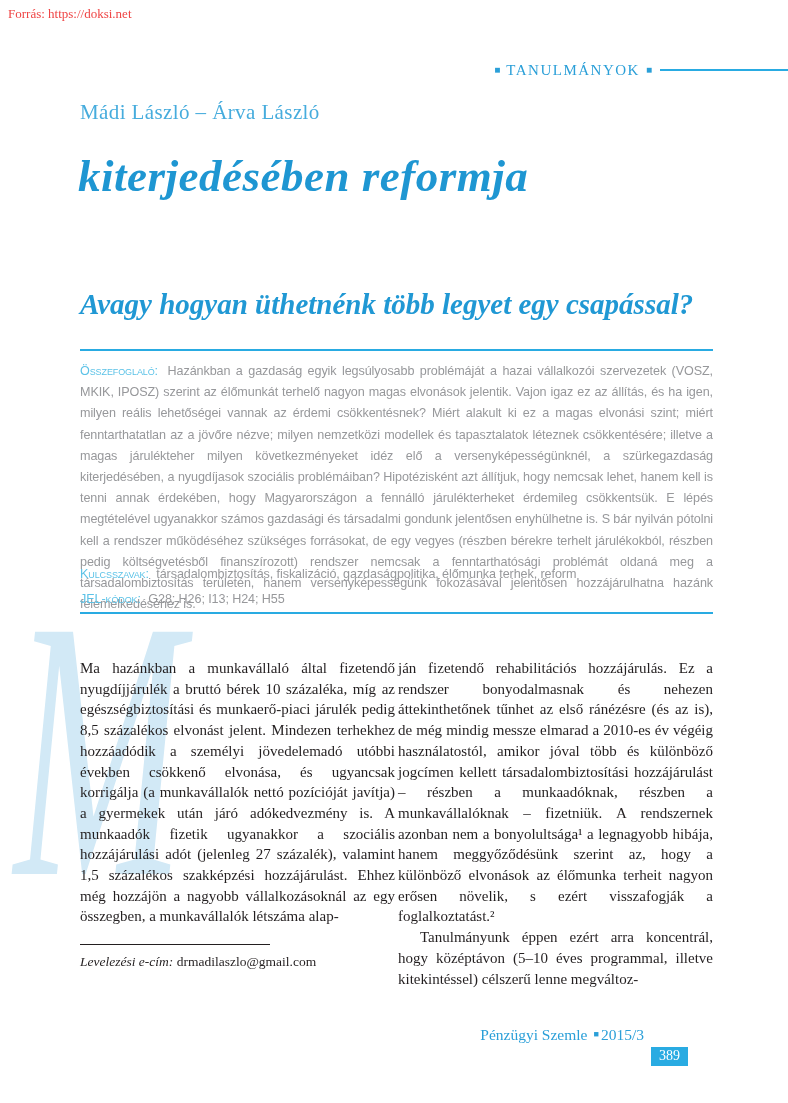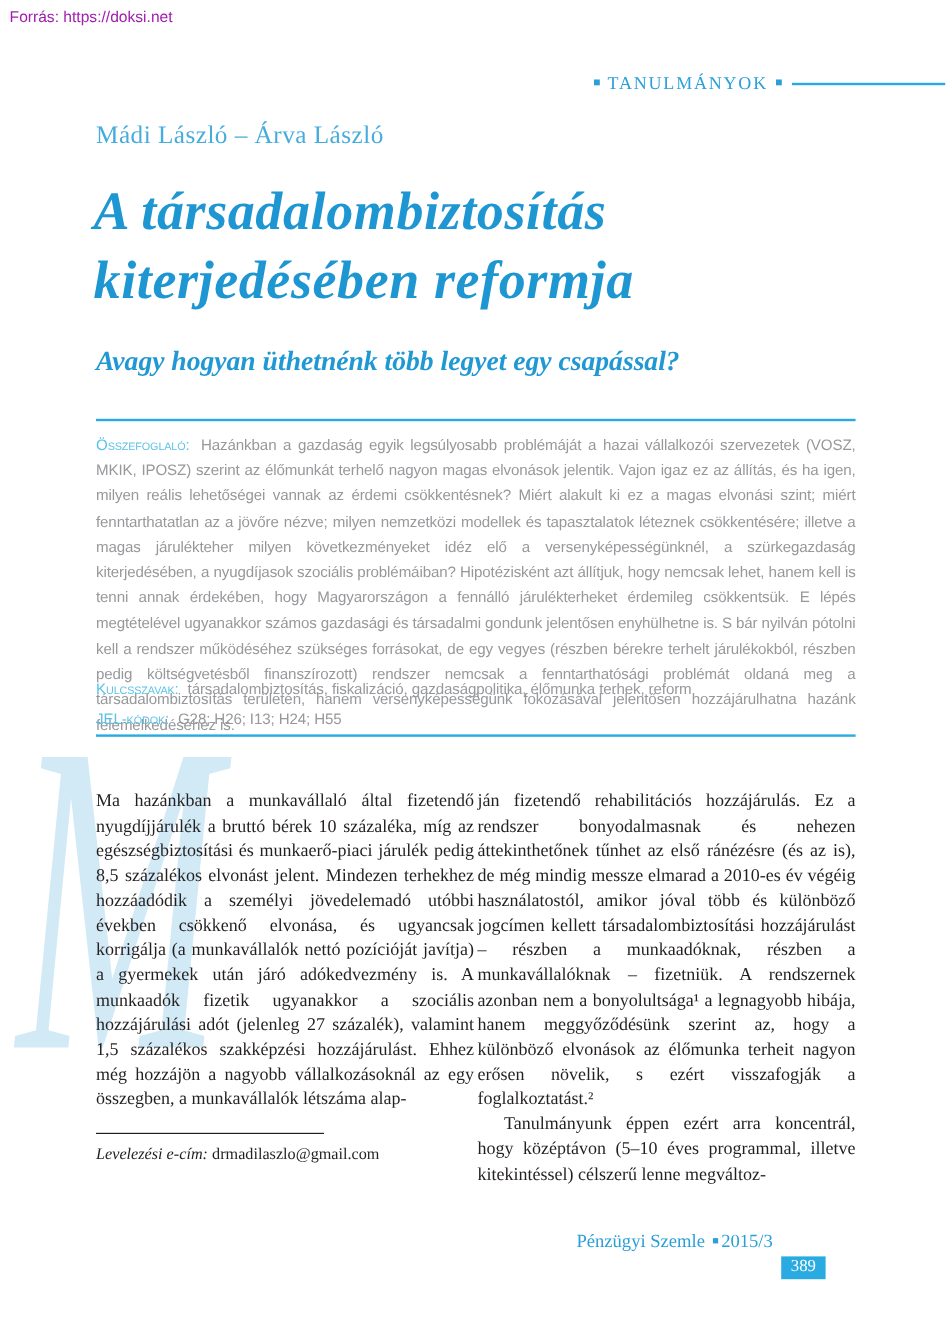--- a/index.html
+++ b/index.html
@@ -7,23 +7,23 @@
     position: relative;
     width: 788px;
     height: 1103px;
     background: #ffffff;
     overflow: hidden;
     font-family: "Liberation Serif", serif;
   }
   .source-note {
     position: absolute;
     left: 8px; top: 6px;
-    font-family: Liberation Sans, sans-serif;
+    font-family: Liberation Serif, serif;
     font-size: 13px;
-    color: #a21caf;
+    color: #ef4444;
   }
   
   .section-header {
     position: absolute;
     left: 0; right: 0; top: 61px;
     height: 18px;
     display: flex;
     justify-content: flex-end;
     align-items: center;
   }
@@ -62,21 +62,21 @@
     font-style: italic;
     font-weight: 600;
     letter-spacing: 0.5px;
   }
   .article-title span { display: block; }
   .article-subtitle {
     position: absolute;
     left: 80px; top: 288px;
     margin: 0;
     color: #2098d4;
-    font-size: 23px;
+    font-size: 29px;
     font-style: italic;
     font-weight: bold;
   }
   
   .rule {
     position: absolute;
     left: 80px;
     width: 633px;
     height: 2px;
     background: #29abe2;
@@ -177,21 +177,20 @@
   <div class="section-header">
     <span class="sq">■</span>
     <span class="section-title">TANULMÁNYOK</span>
     <span class="sq">■</span>
     <span class="header-rule"></span>
   </div>
 
   <div class="authors">Mádi László – Árva László</div>
 
   <h1 class="article-title">
-    <span>A társadalombiztosítás</span>
     <span>kiterjedésében reformja</span>
   </h1>
 
   <h2 class="article-subtitle">Avagy hogyan üthetnénk több legyet egy csapással?</h2>
 
   <div class="rule rule-top"></div>
 
   <p class="abstract">
     <span class="sc-label">Összefoglaló:</span>
     <span>Hazánkban a gazdaság egyik legsúlyosabb problémáját a hazai vállalkozói szervezetek (VOSZ, MKIK, IPOSZ) szerint az élőmunkát terhelő nagyon magas elvonások jelentik. Vajon igaz ez az állítás, és ha igen, milyen reális lehetőségei vannak az érdemi csökkentésnek? Miért alakult ki ez a magas elvonási szint; miért fenntarthatatlan az a jövőre nézve; milyen nemzetközi modellek és tapasztalatok léteznek csökkentésére; illetve a magas járulékteher milyen következményeket idéz elő a versenyképességünknél, a szürkegazdaság kiterjedésében, a nyugdíjasok szociális problémáiban? Hipotézisként azt állítjuk, hogy nemcsak lehet, hanem kell is tenni annak érdekében, hogy Magyarországon a fennálló járulékterheket érdemileg csökkentsük. E lépés megtételével ugyanakkor számos gazdasági és társadalmi gondunk jelentősen enyhülhetne is. S bár nyilván pótolni kell a rendszer működéséhez szükséges forrásokat, de egy vegyes (részben bérekre terhelt járulékokból, részben pedig költségvetésből finanszírozott) rendszer nemcsak a fenntarthatósági problémát oldaná meg a társadalombiztosítás területén, hanem versenyképességünk fokozásával jelentősen hozzájárulhatna hazánk felemelkedéséhez is.</span>

